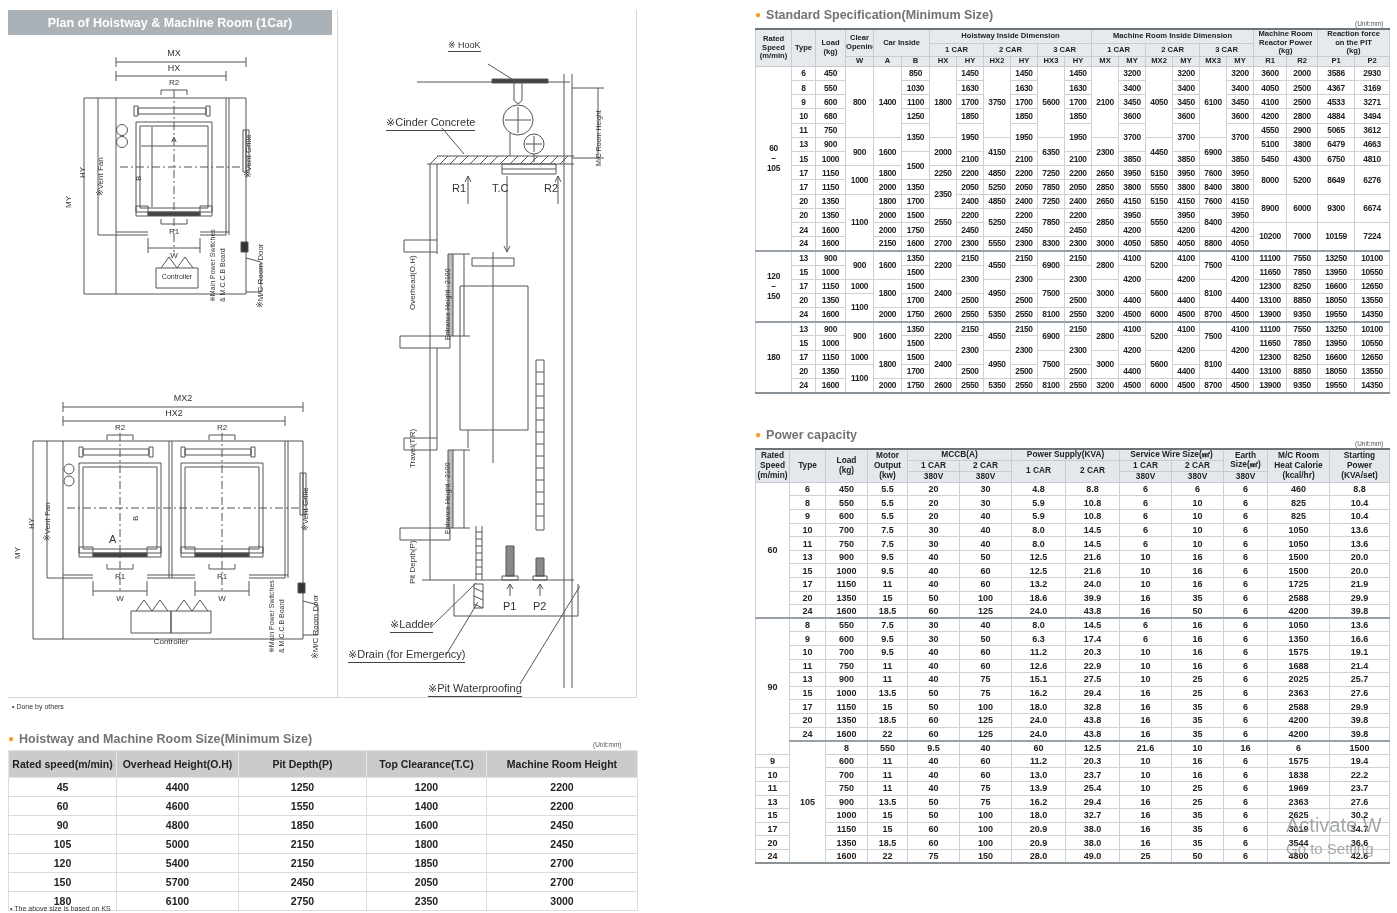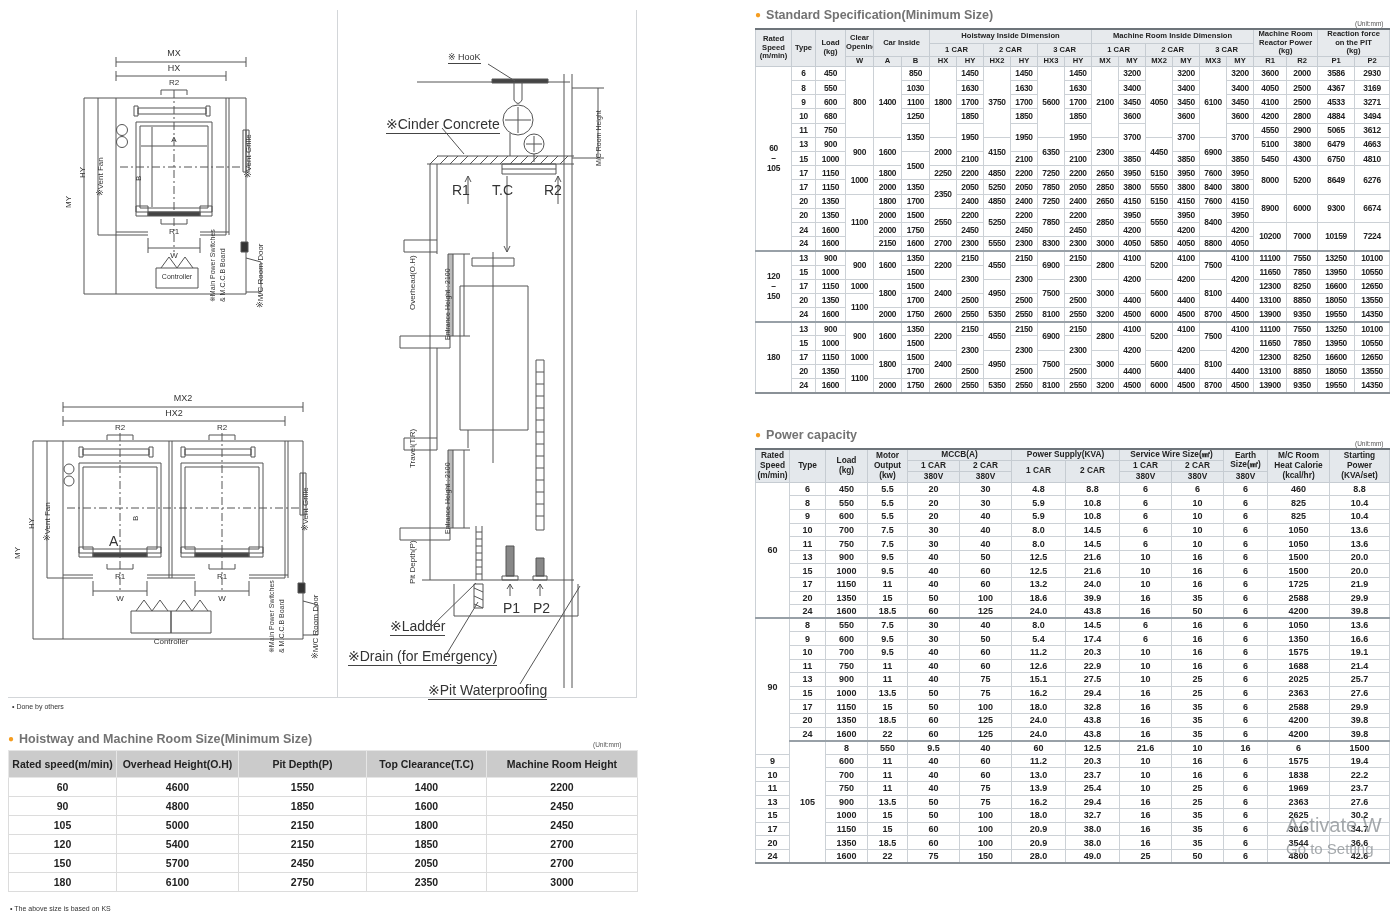--- a/index.html
+++ b/index.html
@@ -11,21 +11,21 @@
        display:flex;align-items:center;justify-content:center;height:25px;}
   
   .btitle{position:absolute;display:flex;align-items:center;gap:5px;}
   .bullet{color:#f59d20;font-size:10px;line-height:10px;}
   .btxt{color:#737373;font-size:12.5px;font-weight:bold;}
   .unit{position:absolute;font-size:6.5px;color:#555;}
   .note{position:absolute;font-size:7px;color:#333;}
   
   .draw{position:absolute;}
   .draw svg{position:absolute;left:0;top:0;}
-  .hl{position:absolute;font-size:14px;color:#333;white-space:nowrap;}
+  .hl{position:absolute;font-size:11px;color:#333;white-space:nowrap;}
   .hlc{position:absolute;font-size:8px;color:#333;white-space:nowrap;transform:translateX(-50%);}
   .f9{font-size:9px;}
   .f7{font-size:7px;}
   .ul{border-bottom:1px solid #444;padding-bottom:1px;}
   .rot{position:absolute;font-size:8px;color:#333;white-space:nowrap;
        transform-origin:0 100%;transform:rotate(-90deg);height:10px;line-height:10px;}
   .rot7{font-size:7px;}
   
   table{border-collapse:collapse;table-layout:fixed;}
   td,th{padding:0;text-align:center;vertical-align:middle;overflow:hidden;}
@@ -48,20 +48,23 @@
   .wm{position:absolute;left:1286px;top:814px;color:#8f9498;opacity:.8;z-index:20;white-space:nowrap;}
   .wm .l1{font-size:20px;}
   .wm .l2{font-size:15px;margin-top:3px;}
   svg line,svg rect,svg circle,svg path,svg polyline{vector-effect:non-scaling-stroke;}
 </style>
 </head>
 <body>
 
 <div class="abs" style="left:8px;top:8px;width:630px;height:900px;">
 
+  <div class="bar" style="left:0;top:2px;width:324px;">
+    <span>Plan of Hoistway &amp; Machine Room (1Car)</span>
+  </div>
 
   <div class="vline" style="left:329px;top:2px;height:687px;"></div>
   <div class="vline" style="left:628px;top:2px;height:687px;"></div>
   <div class="hline" style="left:0;top:689px;width:629px;"></div>
 
   <div class="draw" style="left:20px;top:38px;width:300px;height:305px;">
     <svg width="300" height="305" viewBox="0 0 300 305">
       <g stroke="#555" stroke-width="1" fill="none">
 
         <line x1="88" y1="16" x2="218" y2="16"></line>
@@ -357,21 +360,21 @@
         <line x1="168" y1="558" x2="168" y2="546"></line>
           <polyline points="165,551 168,546 171,551"></polyline>
         <line x1="198" y1="558" x2="198" y2="546"></line>
           <polyline points="195,551 198,546 201,551"></polyline>
 
         <line x1="90" y1="588" x2="134" y2="545"></line>
         <line x1="104" y1="617" x2="136" y2="564"></line>
         <line x1="178" y1="646" x2="238" y2="548"></line>
       </g>
     </svg>
-    <div class="hl f9 ul" style="left:106px;top:14px;">※ HooK</div>
+    <div class="hl f9 ul" style="left:106px;top:2px;">※ HooK</div>
     <div class="hl ul" style="left:44px;top:78px;">※Cinder Concrete</div>
     <div class="rot rot7" style="left:262px;top:118px;">M/C Room Height</div>
     <div class="hl" style="left:110px;top:144px;">R1</div>
     <div class="hl" style="left:150px;top:144px;">T.C</div>
     <div class="hl" style="left:202px;top:144px;">R2</div>
     <div class="rot" style="left:76px;top:262px;">Overhead(O.H)</div>
     <div class="rot rot7" style="left:111px;top:292px;">Entrance Height : 2100</div>
     <div class="rot" style="left:76px;top:420px;">Travel(T.R)</div>
     <div class="rot rot7" style="left:111px;top:486px;">Entrance Height : 2100</div>
     <div class="rot" style="left:76px;top:536px;">Pit Depth(P)</div>
@@ -401,20 +404,27 @@
         <thead>
           <tr>
             <th>Rated speed(m/min)</th>
             <th>Overhead Height(O.H)</th>
             <th>Pit Depth(P)</th>
             <th>Top Clearance(T.C)</th>
             <th>Machine Room Height</th>
           </tr>
         </thead>
         <tbody>
+          <tr>
+            <td>45</td>
+            <td>4400</td>
+            <td>1250</td>
+            <td>1200</td>
+            <td>2200</td>
+          </tr>
           <tr>
             <td>60</td>
             <td>4600</td>
             <td>1550</td>
             <td>1400</td>
             <td>2200</td>
           </tr>
           <tr>
             <td>90</td>
             <td>4800</td>
@@ -1159,21 +1169,21 @@
             <td>6</td>
             <td>1050</td>
             <td>13.6</td>
           </tr>
           <tr>
             <td>9</td>
             <td>600</td>
             <td>9.5</td>
             <td>30</td>
             <td>50</td>
-            <td>5.4</td>
+            <td>6.3</td>
             <td>17.4</td>
             <td>6</td>
             <td>16</td>
             <td>6</td>
             <td>1350</td>
             <td>16.6</td>
           </tr>
           <tr>
             <td>10</td>
             <td>700</td>

